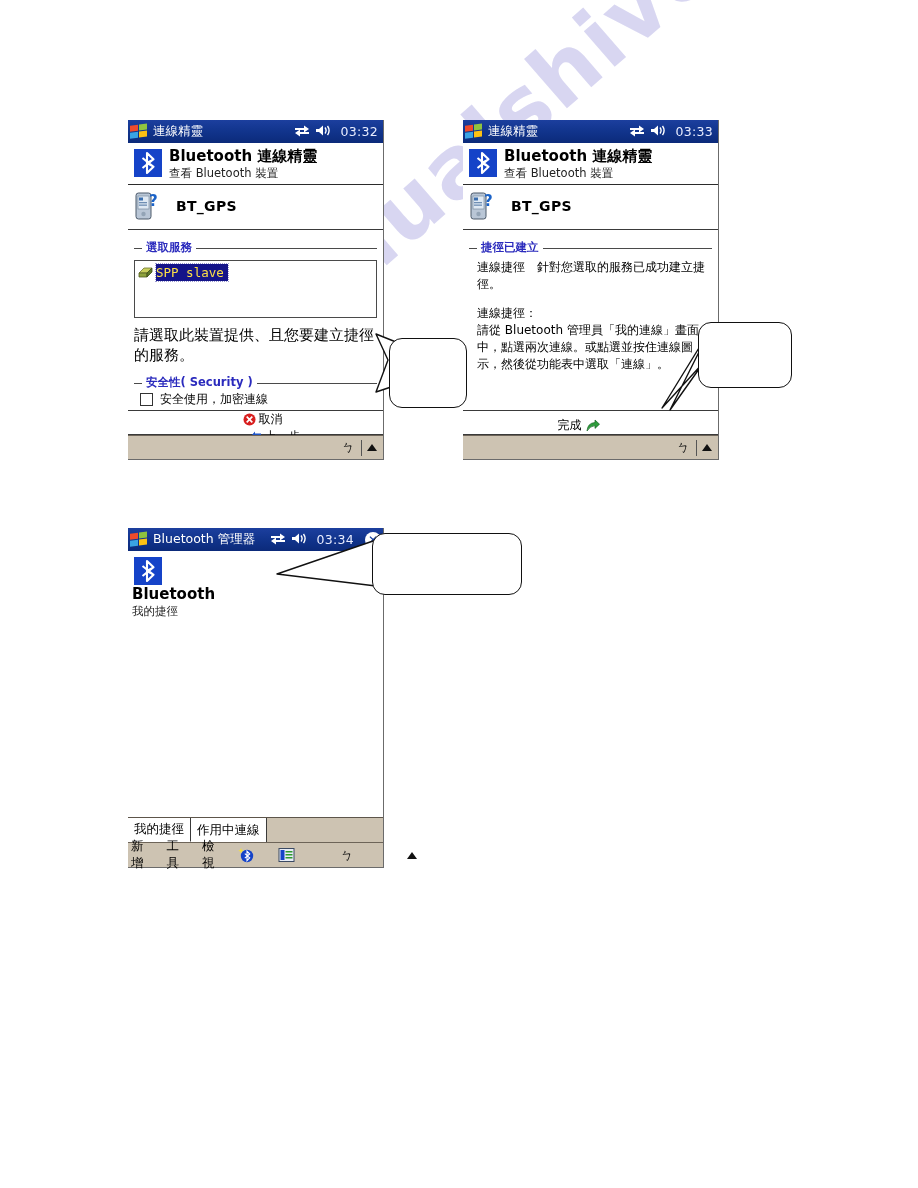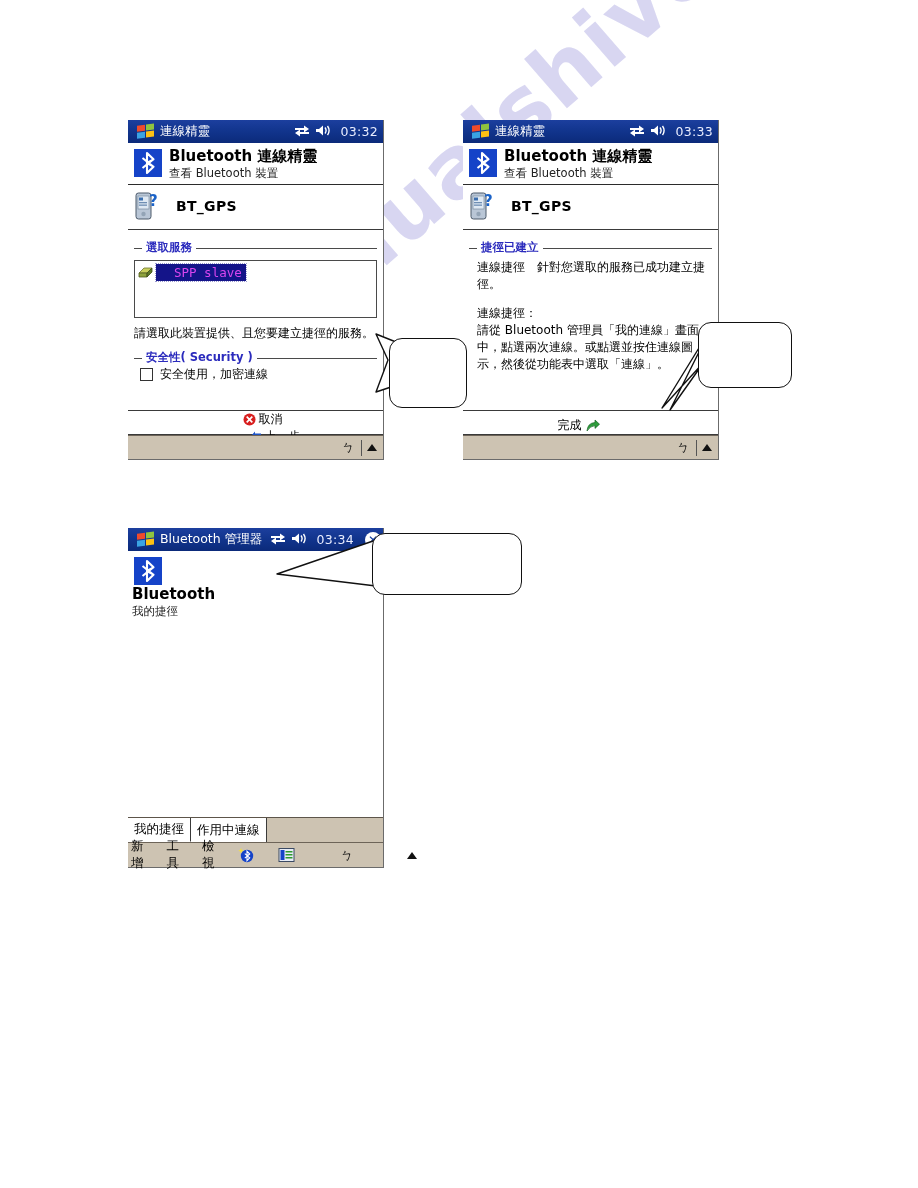--- a/index.html
+++ b/index.html
@@ -46,21 +46,21 @@
   }
   .pda-1 { left: 128px; top: 120px;  width: 256px; height: 340px; }
   .pda-2 { left: 463px; top: 120px;  width: 256px; height: 340px; }
   .pda-3 { left: 128px; top: 528px;  width: 256px; height: 340px; }
 
   
   .titlebar {
     height: 23px;
     background: linear-gradient(to bottom, #1c3f9e 0%, #12358e 45%, #0b2a7a 100%);
     display: flex; align-items: center;
-    padding: 0 2px 0 8px;
+    padding: 0 2px 0 1px;
     color: #fff;
   }
   .winflag {
     width: 20px; height: 17px;
     flex: 0 0 auto;
     margin-right: 4px;
     position: relative;
     display: inline-block;
   }
   .titlebar-title {
@@ -131,28 +131,28 @@
   
   .listbox {
     border: 1px solid #4a4a4a;
     height: 58px; background: #fff;
     padding: 3px 3px 0 3px;
     margin-top: 3px;
   }
   .lb-item { display: flex; align-items: center; }
   .lb-icon { width: 16px; height: 13px; margin-right: 2px; flex: 0 0 auto; position: relative; }
   .lb-text {
-    background: #141489; color: #d946ef;
+    background: #141489; color: #fde047;
     font-family: "DejaVu Sans Mono", "Liberation Mono", monospace;
-    font-size: 12.5px; padding: 1px 4px 1px 18px;
+    font-size: 12.5px; padding: 1px 4px 1px 0;
     outline: 1px dotted #9a9ad0;
   }
 
   .hint {
-    font-size: 12px; line-height: 1.35; margin-top: 7px; color: #000;
+    font-size: 15px; line-height: 1.35; margin-top: 7px; color: #000;
   }
 
   
   .cbrow { display: flex; align-items: center; padding: 3px 0 4px 6px; }
   .cbox {
     width: 13px; height: 13px; border: 1px solid #333;
     background: #fff; margin-right: 7px; flex: 0 0 auto;
   }
   .cblabel { font-size: 12px; }
 

